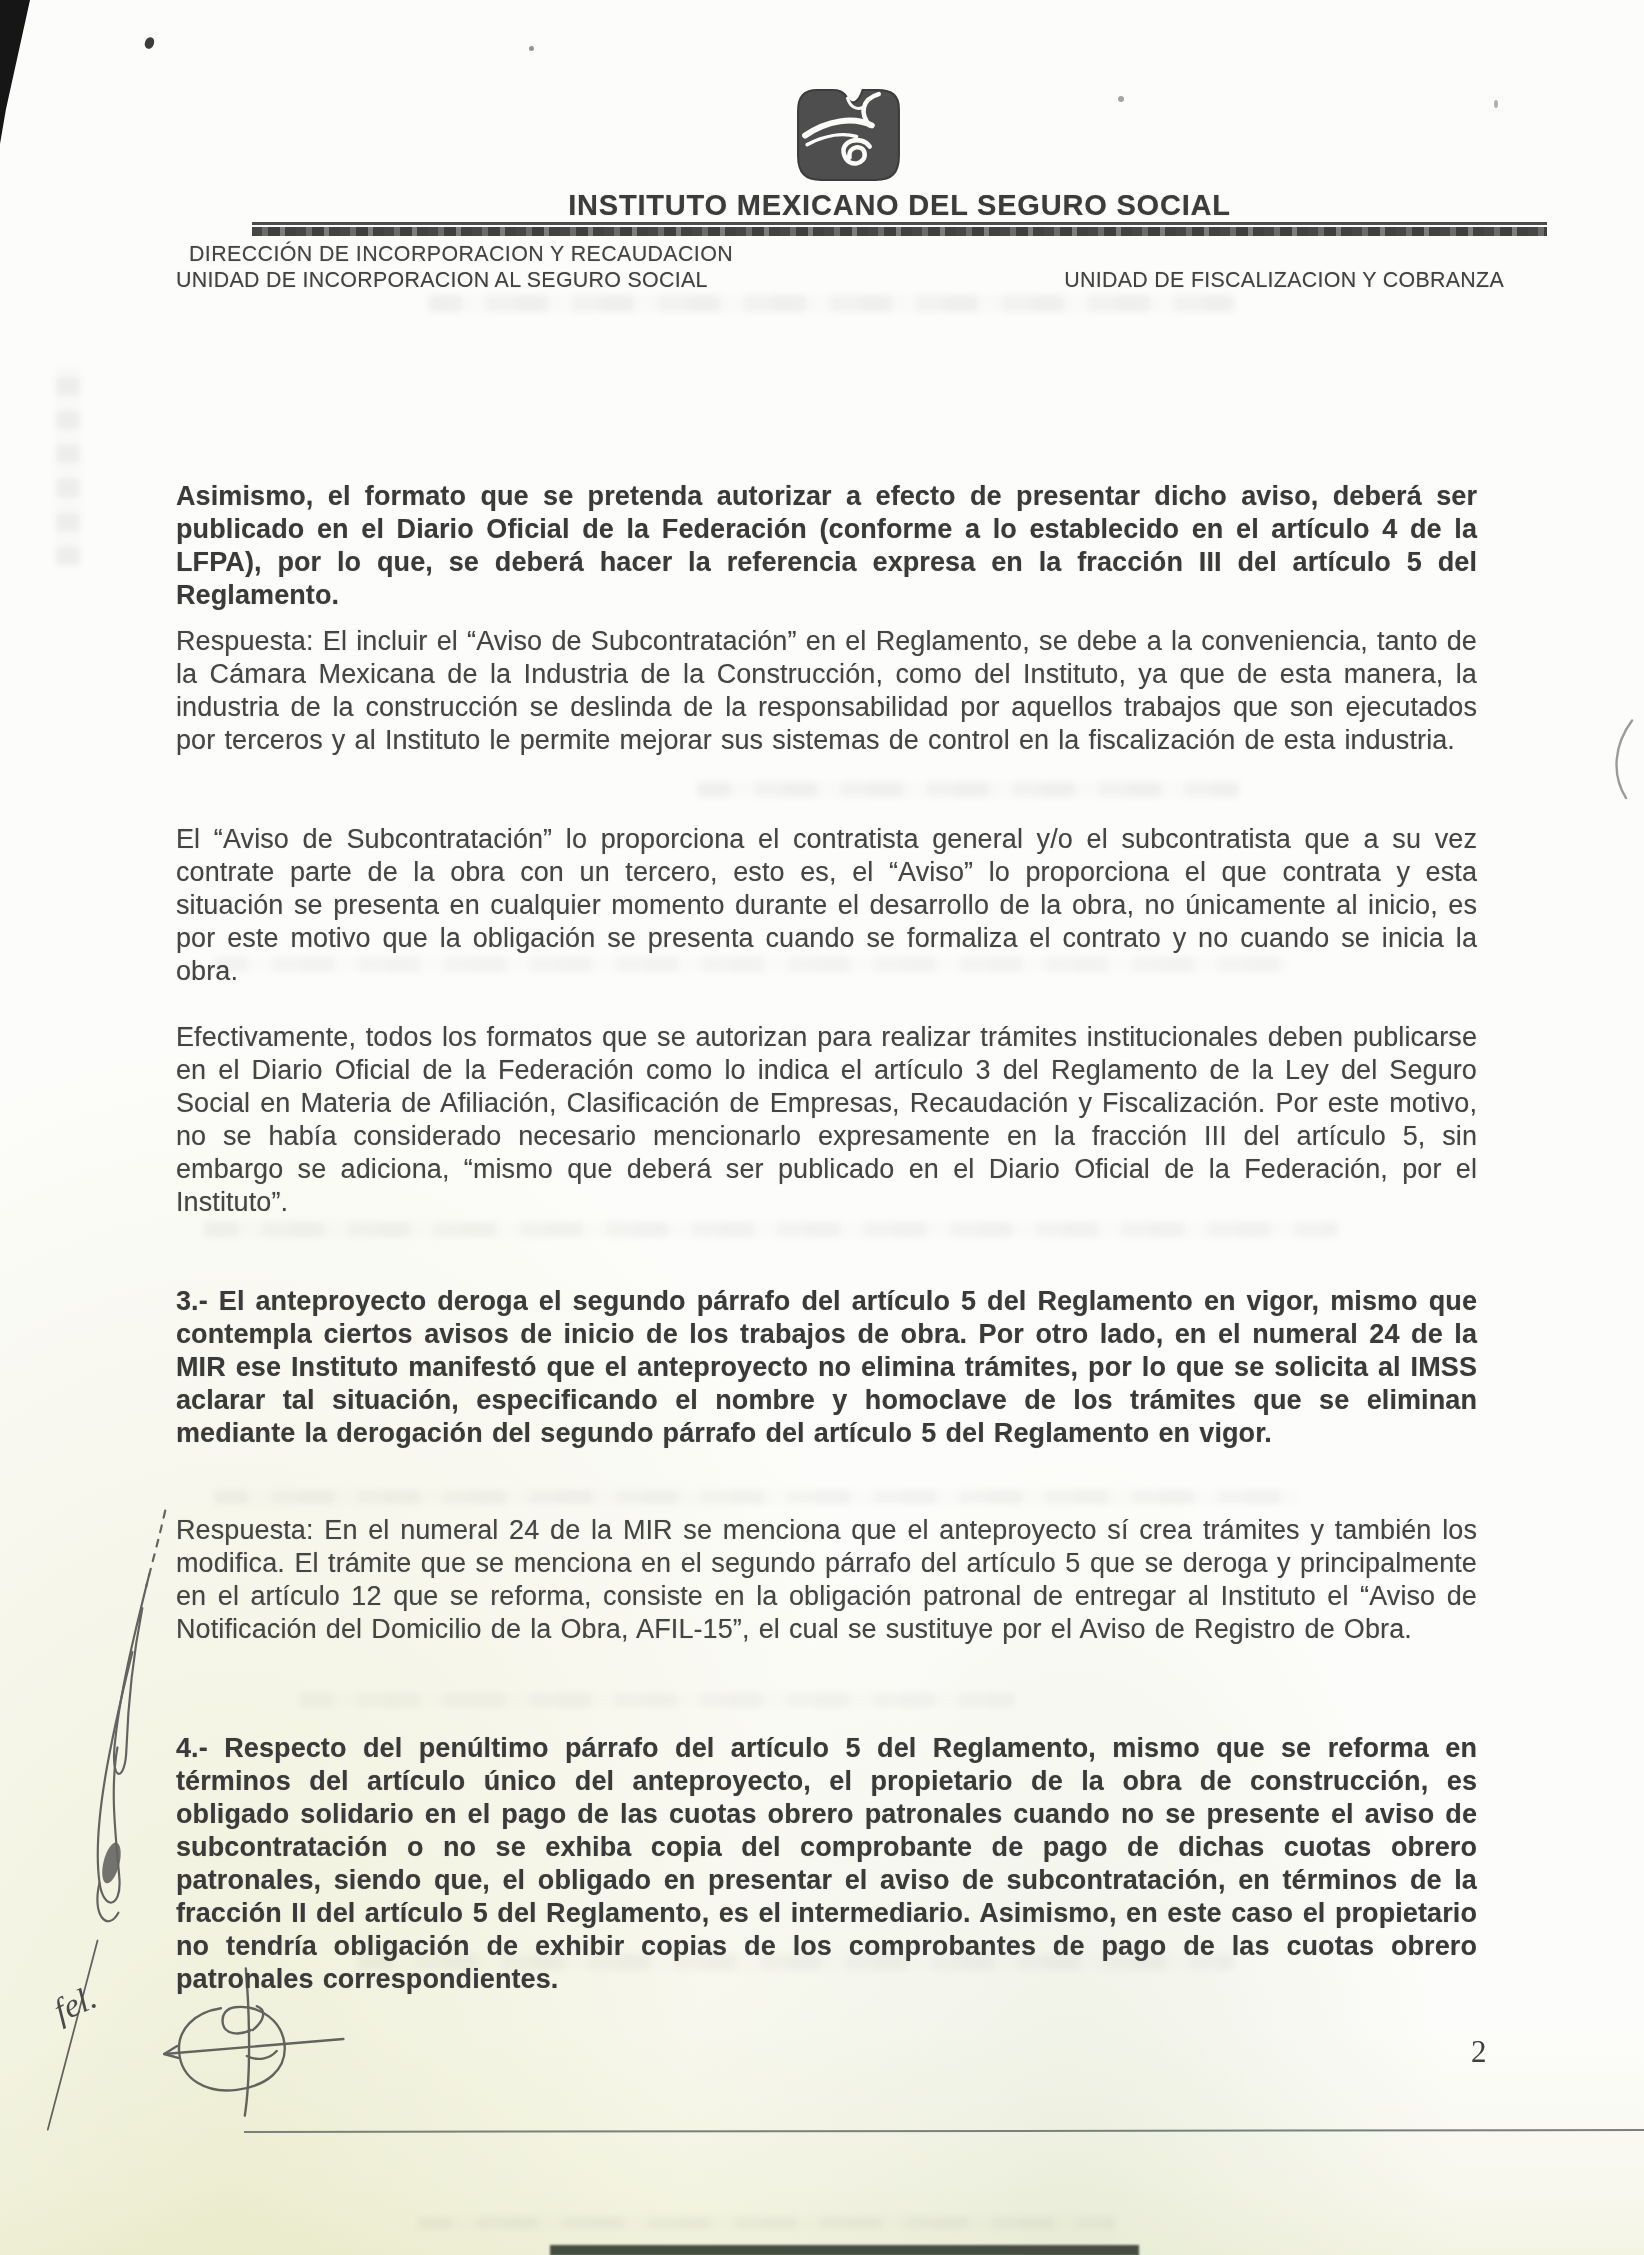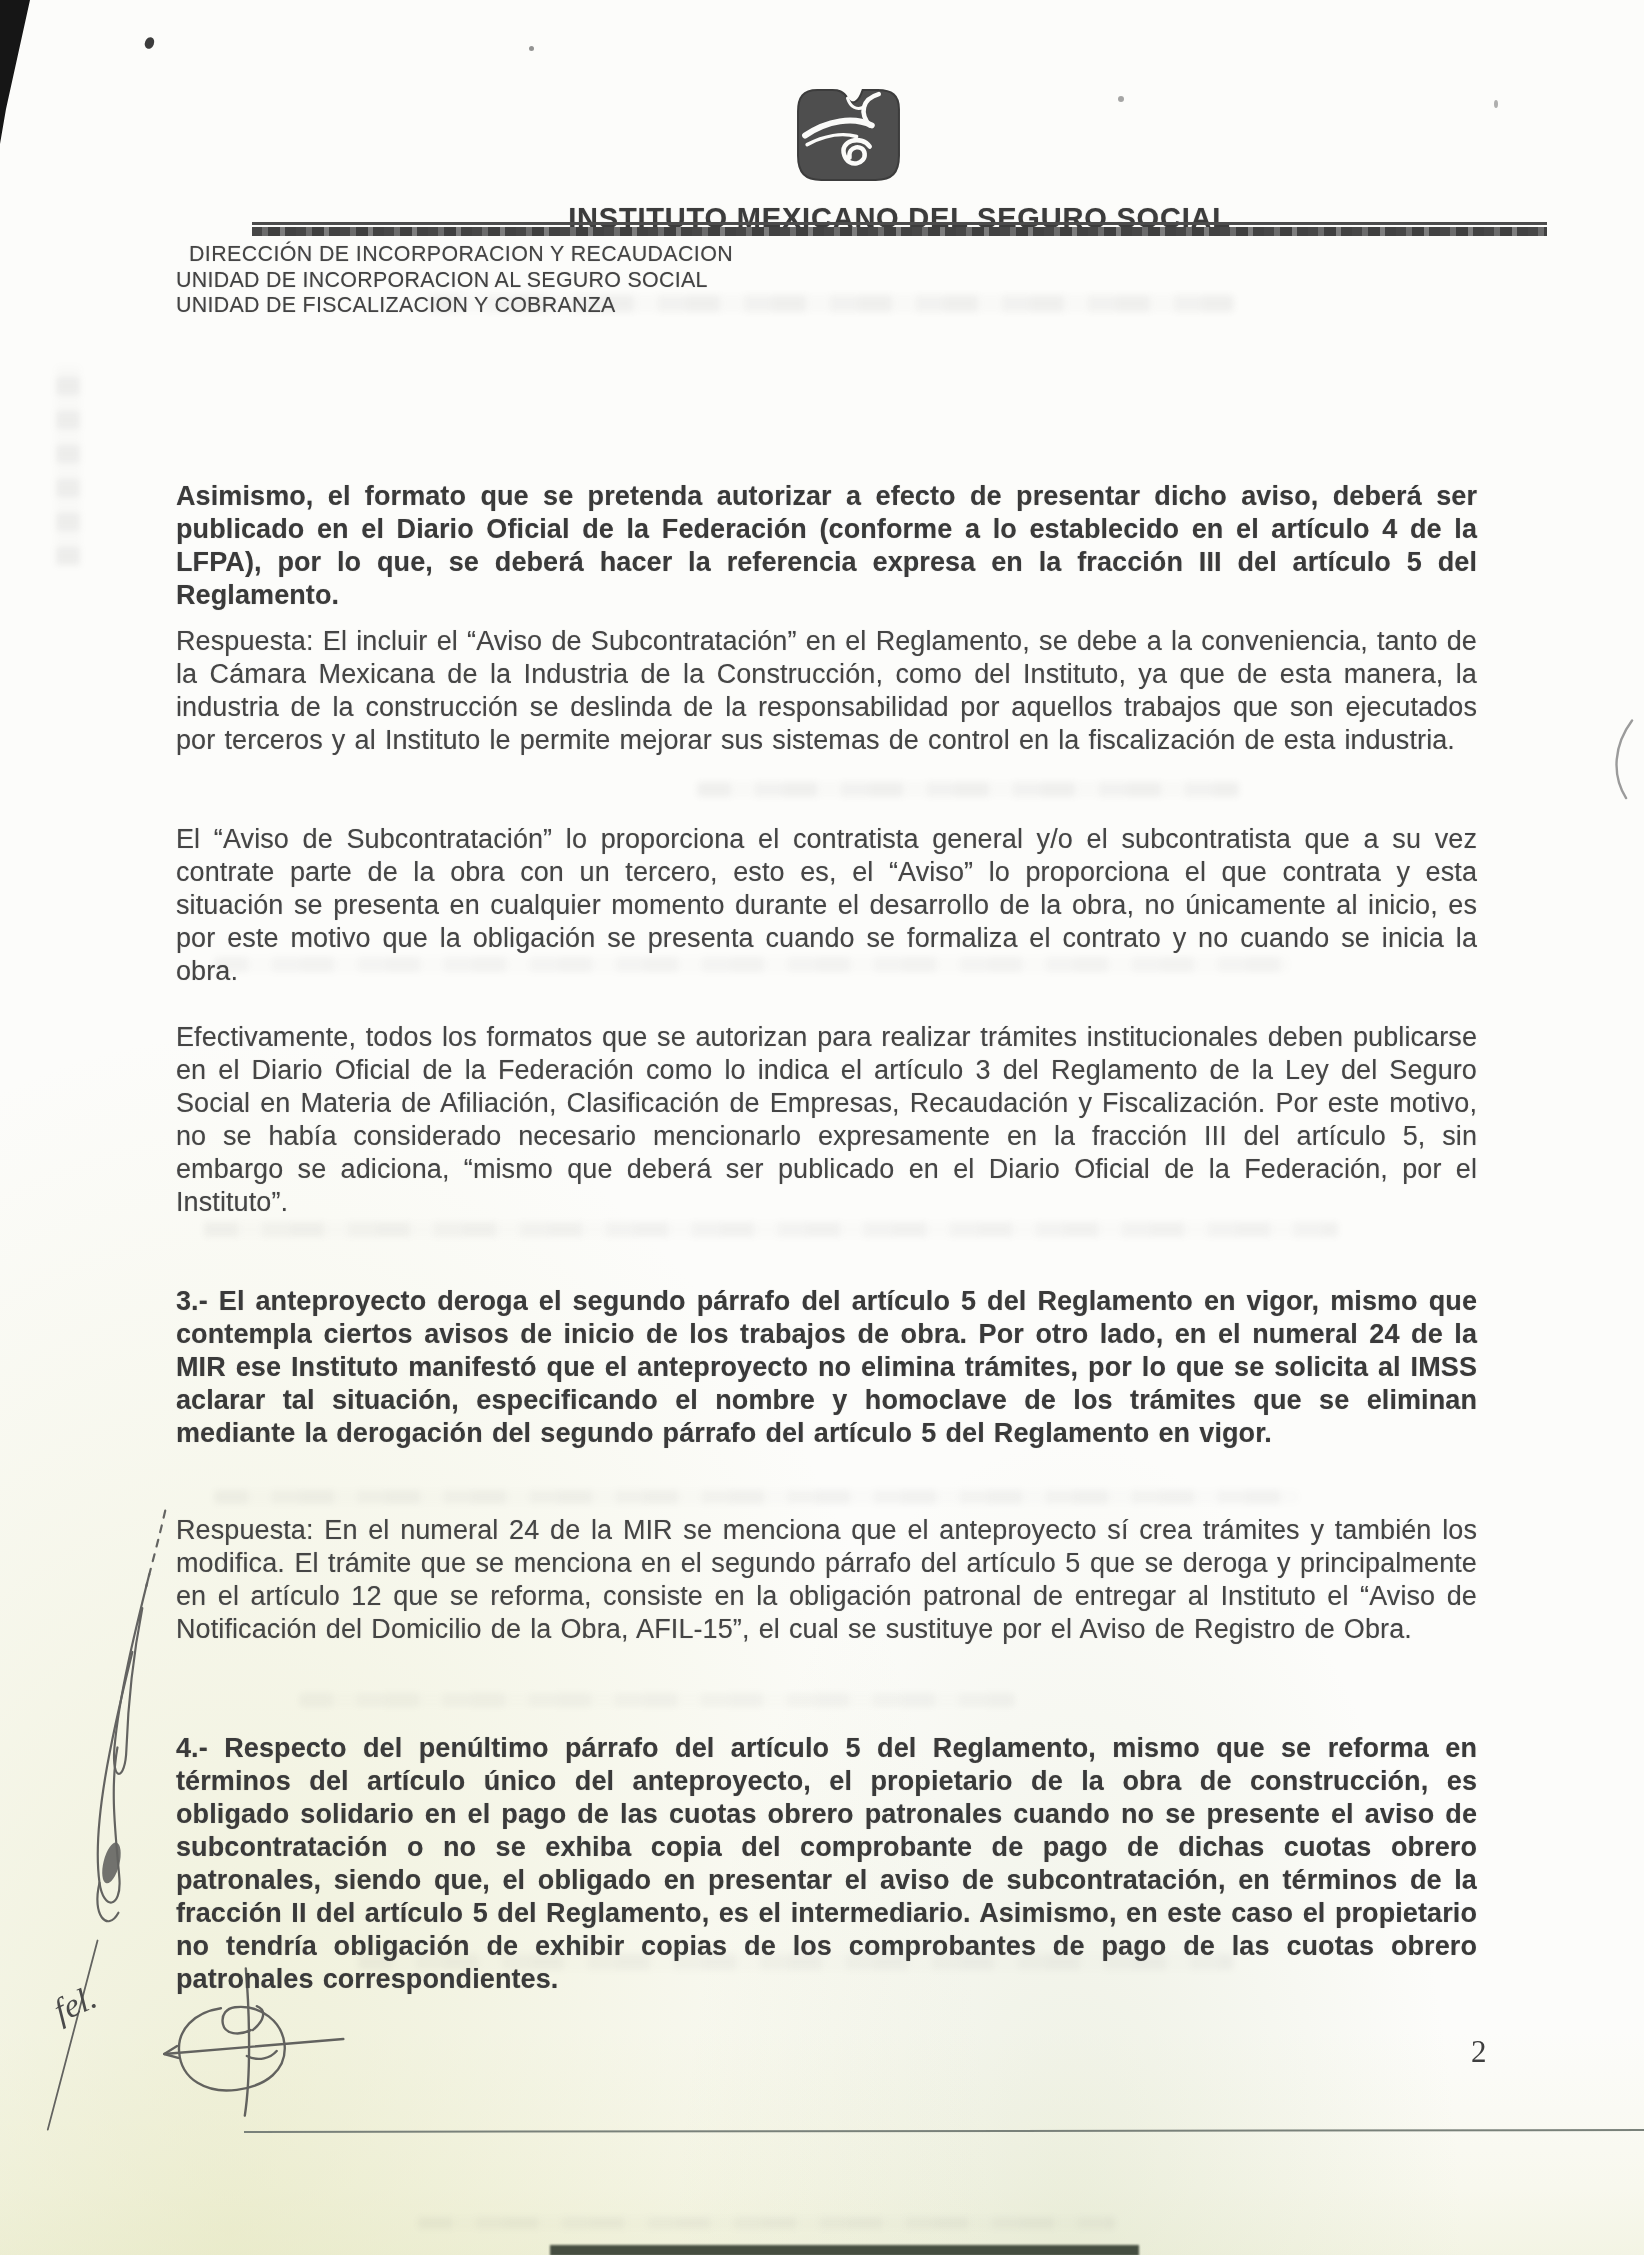--- a/index.html
+++ b/index.html
@@ -7,36 +7,36 @@
     position:relative; width:1645px; height:2256px; overflow:hidden;
     font-family:"Liberation Sans","DejaVu Sans",sans-serif;
     background:
       radial-gradient(ellipse at 14% 99%, rgba(224,226,178,0.50), rgba(224,226,178,0) 38%),
       radial-gradient(ellipse at 65% 101%, rgba(214,221,188,0.40), rgba(214,221,188,0) 26%),
       linear-gradient(180deg,#fcfcfa 0%, #fcfcfa 90%, #f8f8ee 97%, #f3f4e4 100%);
   }
   
   .logo { position:absolute; left:793px; top:84px; width:111px; height:103px; }
   .title {
-    position:absolute; left:252px; top:202px; width:1295px; text-align:center;
+    position:absolute; left:252px; top:189px; width:1295px; text-align:center;
     font-size:29px; font-weight:bold; letter-spacing:0.8px; color:#3c3c3c;
     text-shadow:0 0 1px rgba(60,60,60,0.45);
   }
   .title-underline { position:absolute; left:252px; top:222px; width:1295px; height:3px; background:#4c4c4c; filter:blur(0.3px); }
   .title-band {
     position:absolute; left:252px; top:227px; width:1295px; height:9px; filter:blur(0.4px);
     background:repeating-linear-gradient(90deg,#474747 0 10px,#6b6b6b 10px 16px,#3f3f3f 16px 28px,#7d7d7d 28px 33px,#424242 33px 44px);
   }
   .subtitle {
     position:absolute; left:189px; top:242px; width:1299px; text-align:left;
     font-size:21.4px; color:#454545; letter-spacing:0.4px; text-shadow:0 0 1px rgba(70,70,70,0.4);
   }
   .units {
     position:absolute; left:176px; top:268px; width:1328px; display:flex; justify-content:space-between;
-    font-size:21.4px; color:#434343; letter-spacing:0.3px; text-shadow:0 0 1px rgba(70,70,70,0.4);flex-direction:column;
+    font-size:21.4px; color:#434343; letter-spacing:0.3px; text-shadow:0 0 1px rgba(70,70,70,0.4);
   }
   
   .para {
     position:absolute; left:176px; width:1301px; text-align:justify;
     font-size:27px; line-height:33px; color:#454545; letter-spacing:0.1px; word-spacing:1.5px;
     text-shadow:0 0 1px rgba(70,70,70,0.38);
   }
   .para.bold { font-weight:bold; color:#3a3a3a; }
   
   .page-number { position:absolute; left:1471px; top:2034px; font-family:"Liberation Serif","DejaVu Serif",serif; font-size:31px; color:#3f3f3f; }

